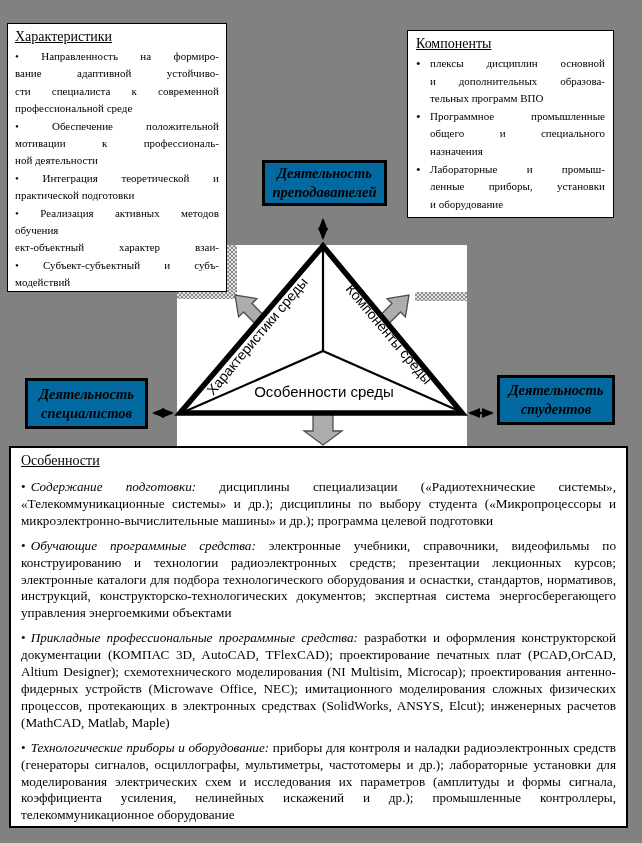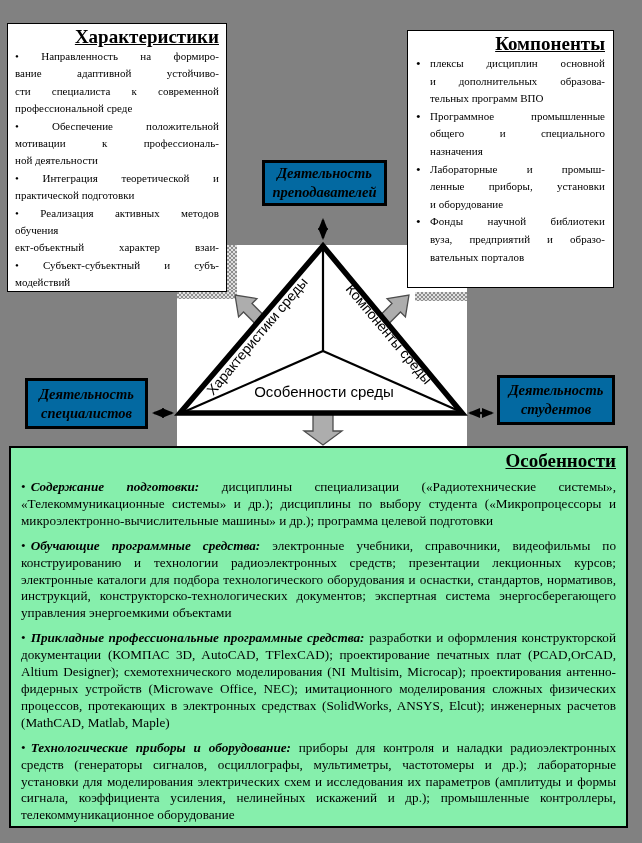--- a/index.html
+++ b/index.html
@@ -14,23 +14,23 @@
   .checker { background:repeating-conic-gradient(#8f8f8f 0% 25%, #e0e0e0 0% 50%) 0 0 / 4px 4px; z-index:2; }
   #shadow-left-r { left:227px; top:245px; width:10px; height:54px; }
   #shadow-left-b { left:177px; top:290px; width:60px; height:9px;  }
   #shadow-right-b{ left:415px; top:292px; width:52px; height:9px;  }
 
   svg.overlay { left:0; top:0; z-index:3; pointer-events:none; }
 
   
   .txtbox { background:#fff; border:1.5px solid #000; z-index:5; overflow:hidden; }
   #char-box { left:7px;  top:23px; width:220px; height:269px; padding:2px 7px; box-sizing:border-box; }
-  #comp-box { left:407px; top:30px; width:207px; height:258px; padding:2px 8px 2px 8px; box-sizing:border-box; }
-  .boxtitle { font-weight:bold; text-decoration:underline; text-align:right;
-              font-size:19px; line-height:20px; margin:1px 0 1px; }
+  #comp-box { left:407px; top:30px; width:207px; height:188px; padding:2px 8px 2px 8px; box-sizing:border-box; }
+  .boxtitle { font-weight:normal; text-decoration:underline; text-align:left;
+              font-size:14px; line-height:20px; margin:1px 0 1px; }
   .jl { font-size:11px; line-height:17.4px; text-align:justify; text-align-last:justify; white-space:nowrap; }
   .jl.ll { text-align-last:left; }
   #comp-box .jl { line-height:17.6px; }
   .citem { display:flex; }
   .citem .blt { width:14px; flex:0 0 14px; font-size:13.2px; line-height:17.6px; }
   .citem .cont { flex:1 1 auto; min-width:0; }
 
   
   .actbox { background:#0369a1; border:3px solid #000; z-index:5; box-sizing:border-box;
             display:flex; align-items:center; justify-content:center; text-align:center;
@@ -40,27 +40,27 @@
   #students-box    { left:497px; top:375px; width:118px; height:50px; }
 
   
   .trilabel { z-index:4; font-family:"Liberation Sans","DejaVu Sans",sans-serif;
               font-size:14px; white-space:nowrap; }
   #tri-left-label   { left:257px; top:336px; transform:translate(-50%,-50%) rotate(-50deg); }
   #tri-right-label  { left:389px; top:334px; transform:translate(-50%,-50%) rotate(50deg); }
   #tri-bottom-label { left:324px; top:391px; transform:translate(-50%,-50%); font-size:15px; }
 
   
-  #feat-box { left:9px; top:446px; width:619px; height:382px; background:#86efac;
+  #feat-box { left:9px; top:446px; width:619px; height:382px; background:#ffffff;
               border:2px solid #000; z-index:5; box-sizing:border-box;
               padding:2px 10px 4px 10px; overflow:hidden; }
   #feat-box .boxtitle { margin:1px 0 2px; }
   #feat-box p { margin:8px 0 0 0; font-size:13.2px; line-height:16.9px; text-align:justify; }
   #feat-box .blt  { margin-right:5px; }
-  #feat-box .lead { font-weight:bold; font-style:italic; }
+  #feat-box .lead { font-weight:normal; font-style:italic; }
 </style>
 </head>
 <body>
 
 <div class="abs" id="white-rect"></div>
 <div class="abs checker" id="shadow-left-r"></div>
 <div class="abs checker" id="shadow-left-b"></div>
 <div class="abs checker" id="shadow-right-b"></div>
 
 <svg class="abs overlay" width="642" height="843" viewBox="0 0 642 843">

